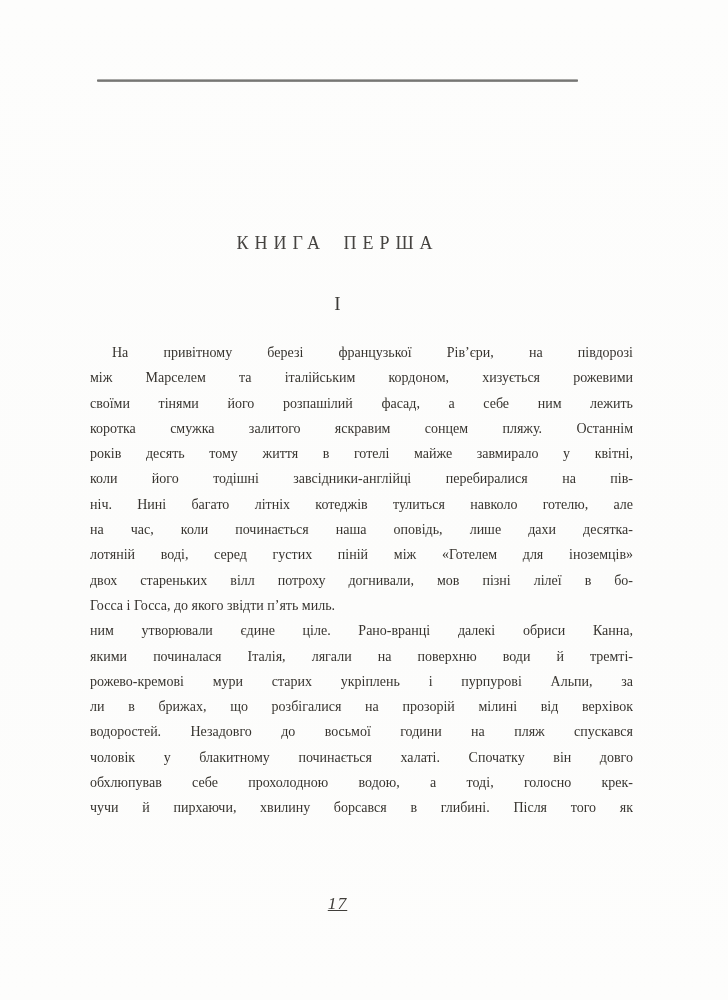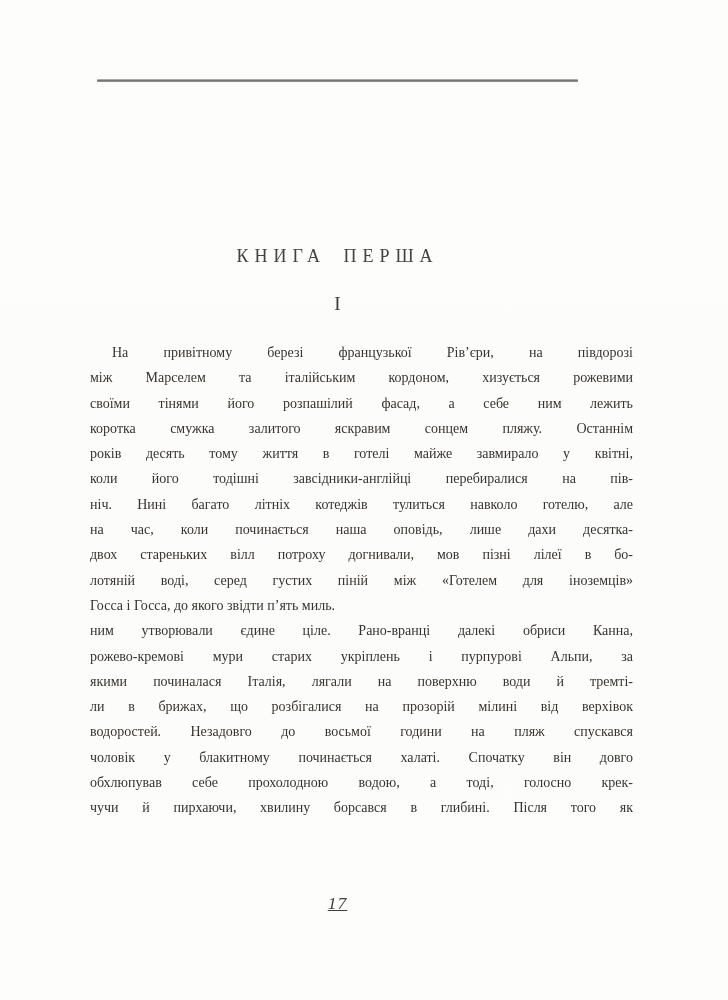--- a/index.html
+++ b/index.html
@@ -24,21 +24,21 @@
     left: 97px;
     top: 79px;
     width: 481px;
     height: 3px;
     background: linear-gradient(180deg, #c2c2c0 0%, #6f6f6d 55%, #9a9a98 100%);
     border-radius: 1px;
   }
   .book-title {
     position: absolute;
     left: 97px;
-    top: 246px;
+    top: 233px;
     width: 481px;
     text-align: center;
     font-size: 18px;
     letter-spacing: 6px;
     word-spacing: 7px;
     color: #454340;
     white-space: nowrap;
   }
   .chapter-number {
     position: absolute;
@@ -99,29 +99,29 @@
 
     <div>
       <div class="line first">На привітному березі французької Рів’єри, на півдорозі</div>
       <div class="line">між Марселем та італійським кордоном, хизується рожевими</div>
       <div class="line">своїми тінями його розпашілий фасад, а себе ним лежить</div>
       <div class="line">коротка смужка залитого яскравим сонцем пляжу. Останнім</div>
       <div class="line">років десять тому життя в готелі майже завмирало у квітні,</div>
       <div class="line">коли його тодішні завсідники-англійці перебиралися на пів-</div>
       <div class="line">ніч. Нині багато літніх котеджів тулиться навколо готелю, але</div>
       <div class="line">на час, коли починається наша оповідь, лише дахи десятка-</div>
+      <div class="line">лотяній воді, серед густих піній між «Готелем для іноземців»</div>
       <div class="line">двох стареньких вілл потроху догнивали, мов пізні лілеї в бо-</div>
-      <div class="line">лотяній воді, серед густих піній між «Готелем для іноземців»</div>
       <div class="line last">Госса і Госса, до якого звідти п’ять миль.</div>
     </div>
 
     <div>
       <div class="line">ним утворювали єдине ціле. Рано-вранці далекі обриси Канна,</div>
+      <div class="line">якими починалася Італія, лягали на поверхню води й тремті-</div>
       <div class="line">рожево-кремові мури старих укріплень і пурпурові Альпи, за</div>
-      <div class="line">якими починалася Італія, лягали на поверхню води й тремті-</div>
       <div class="line">ли в брижах, що розбігалися на прозорій мілині від верхівок</div>
       <div class="line">водоростей. Незадовго до восьмої години на пляж спускався</div>
       <div class="line">чоловік у блакитному починається халаті. Спочатку він довго</div>
       <div class="line">обхлюпував себе прохолодною водою, а тоді, голосно крек-</div>
       <div class="line">чучи й пирхаючи, хвилину борсався в глибині. Після того як</div>
     </div>
 
   </div>
 
   <div class="page-number">17</div>

